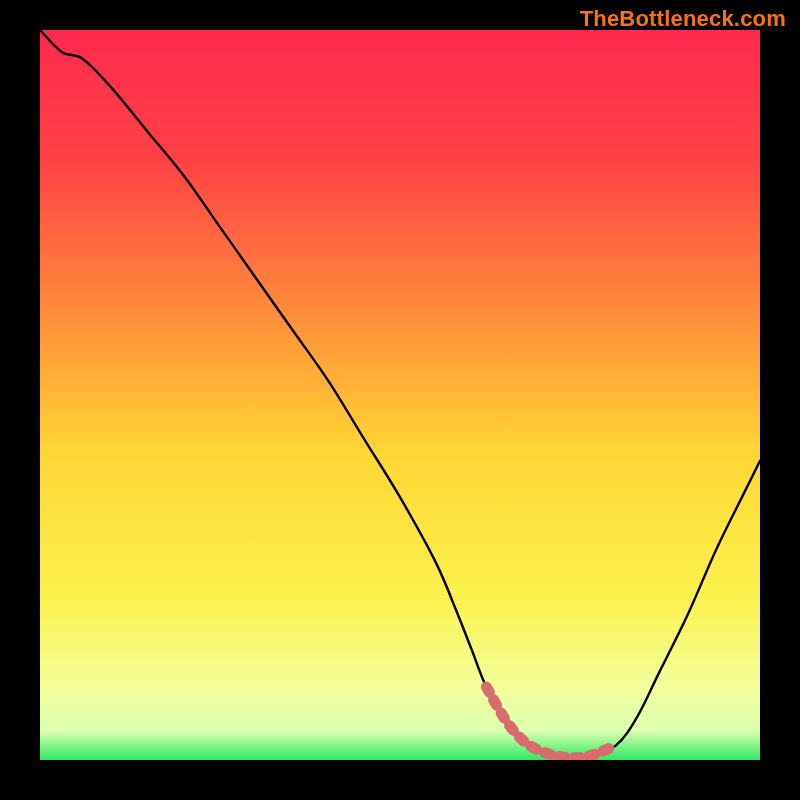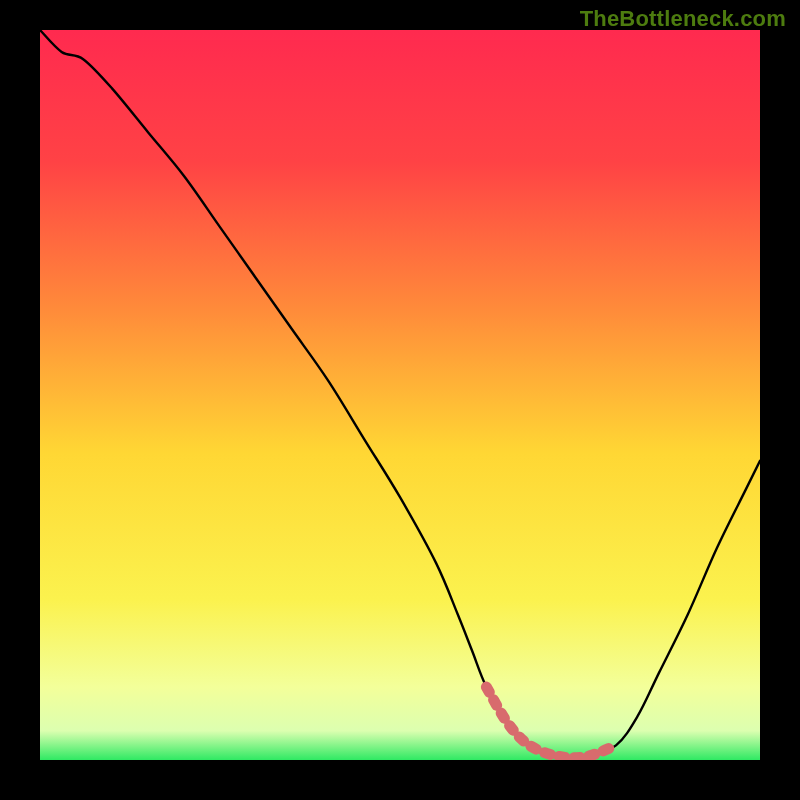--- a/index.html
+++ b/index.html
@@ -14,21 +14,21 @@
   .frame {
     position: relative;
     width: 800px;
     height: 800px;
     background: #000;
   }
   .attribution {
     position: absolute;
     top: 6px;
     right: 14px;
-    color: #4d7c0f;
+    color: #f97316;
     font-size: 22px;
     font-weight: bold;
     letter-spacing: 0.2px;
     z-index: 10;
   }
   .plot-area {
     position: absolute;
     left: 40px;
     top: 30px;
     width: 720px;

